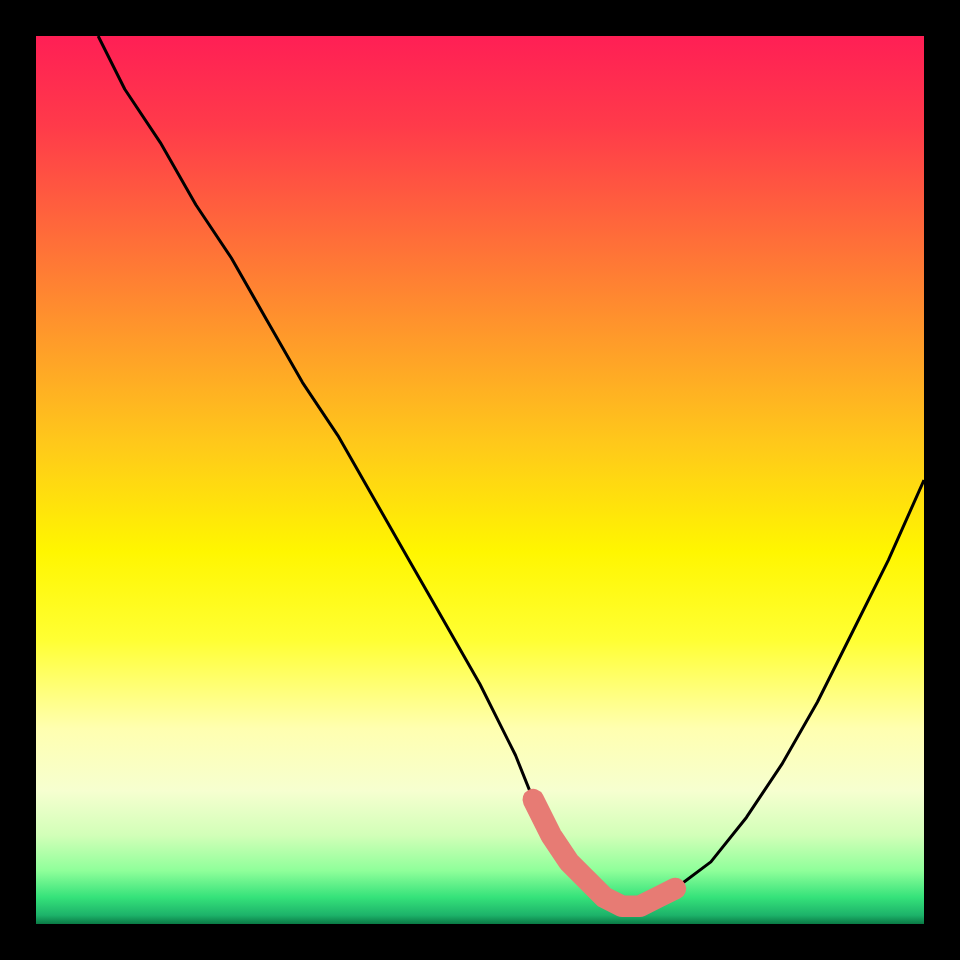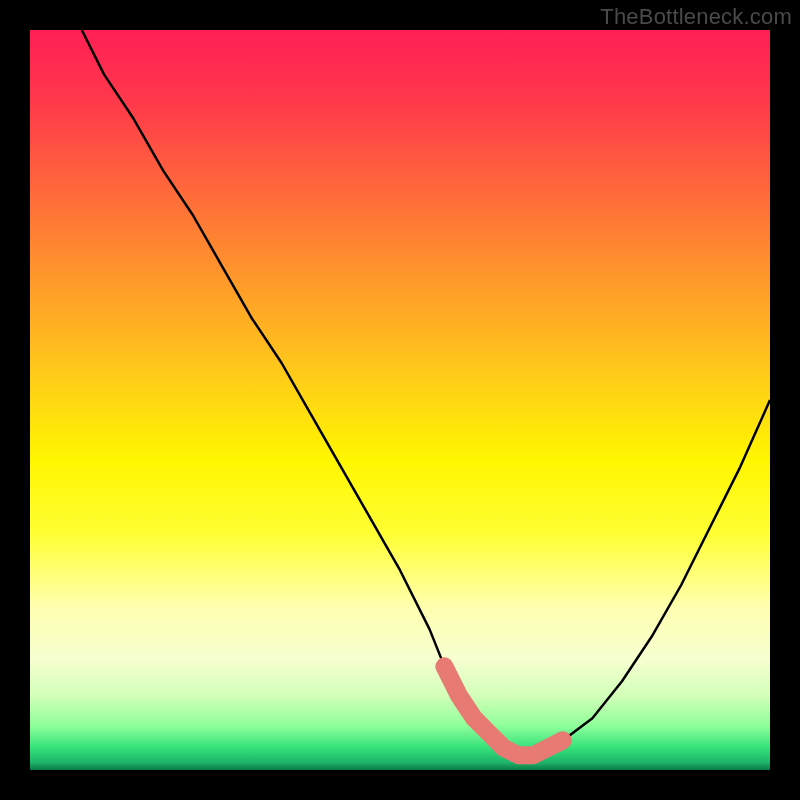--- a/index.html
+++ b/index.html
@@ -100,15 +100,14 @@
                L 458.8 703
                L 473.6 717.8
                L 488.4 725.2
                L 503.2 725.2
                L 518 717.8
                L 532.8 710.4"></path>
     </svg>
 
   </div>
 
-  <div class="watermark">TheBottleneck.com</div>
 
 </div>
 
 </body></html>

